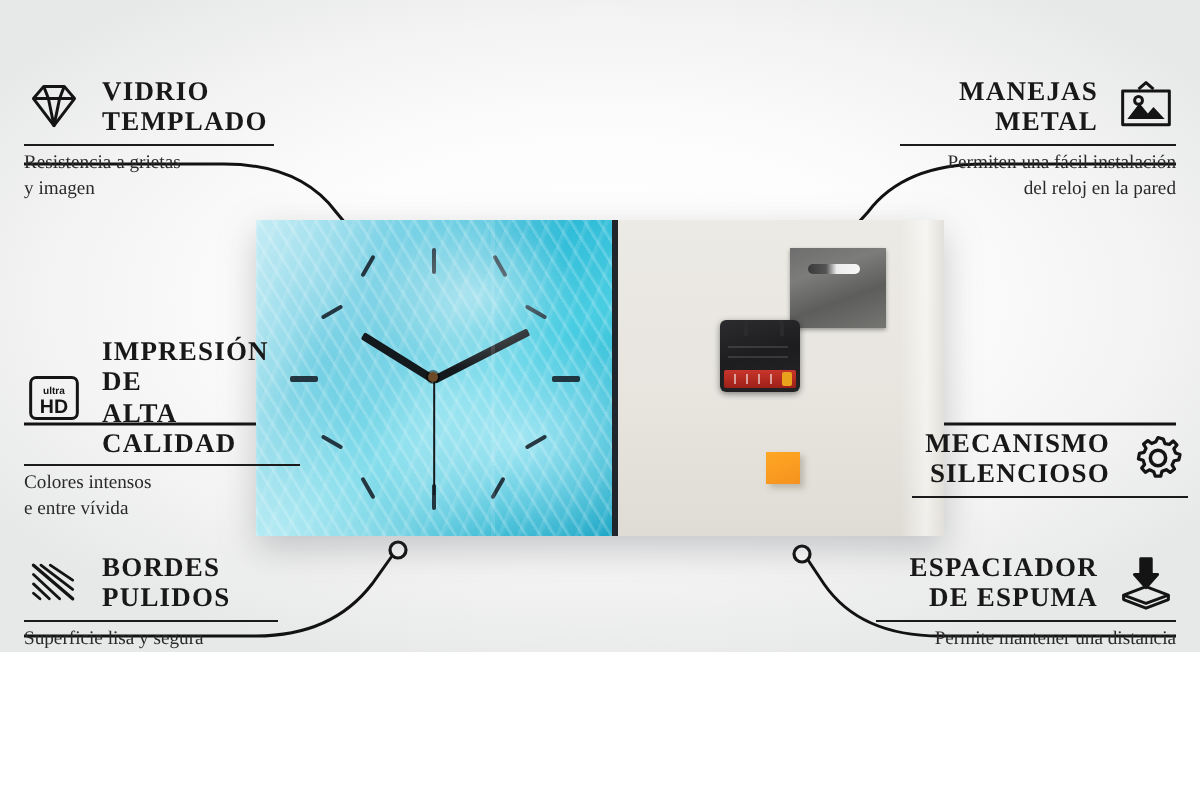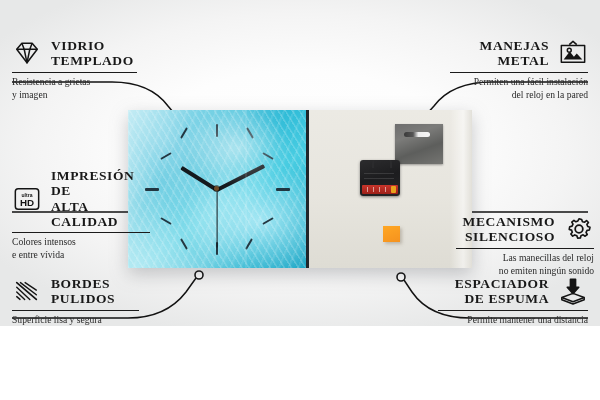--- a/index.html
+++ b/index.html
@@ -270,22 +270,20 @@
       <span class="co-title" style="white-space: pre-line;">MECANISMO
 SILENCIOSO</span>
       <span class="ico">
         <svg viewBox="0 0 32 30" width="30" height="28" fill="none" stroke="#141414" stroke-width="1.9" stroke-linejoin="round">
           <path d="M16 3.2 l3.1 .9 .9 2.6 2.6 .5 2.2-2 2.2 2.3 -1.8 2.2 1 2.5 2.6 .9 -.7 3.1 -2.7 .5 -1.2 2.4 1.4 2.4 -2.5 2 -2.3-1.6 -2.5 1 -.7 2.7 -3.2 .1 -.9-2.6 -2.5-1.1 -2.4 1.4 -2.1-2.4 1.7-2.1 -.9-2.5 -2.7-.8 .6-3.2 2.7-.6 1.1-2.4 -1.4-2.4 2.5-2 2.2 1.7 2.4-1Z" transform="scale(.92) translate(1.4,1.2)"></path>
           <circle cx="16" cy="15" r="4.1"></circle>
         </svg>
       </span>
     </div>
     <div class="rule" style="width:138px;margin-left:auto;"></div>
-    <div class="co-desc" style="white-space: pre-line;">Las manecillas del reloj
-no emiten ningún sonido</div>
   </div>
 
   <div class="callout co-right" style="left:438px;top:276px;width:150px;">
     <div class="co-head">
       <span class="co-title" style="white-space: pre-line; margin-left: 30px;">ESPACIADOR
 DE ESPUMA</span>
       <span class="ico">
         <svg viewBox="0 0 32 30" width="30" height="28" fill="none" stroke="#141414" stroke-width="1.6" stroke-linejoin="round">
           <path d="M13.2 2.5 h5.6 v8.5 h3.4 L16 18 L9.8 11 h3.4 Z" fill="#141414"></path>
           <path d="M16 17.5 L28 22 L16 26.5 L4 22 Z"></path>

